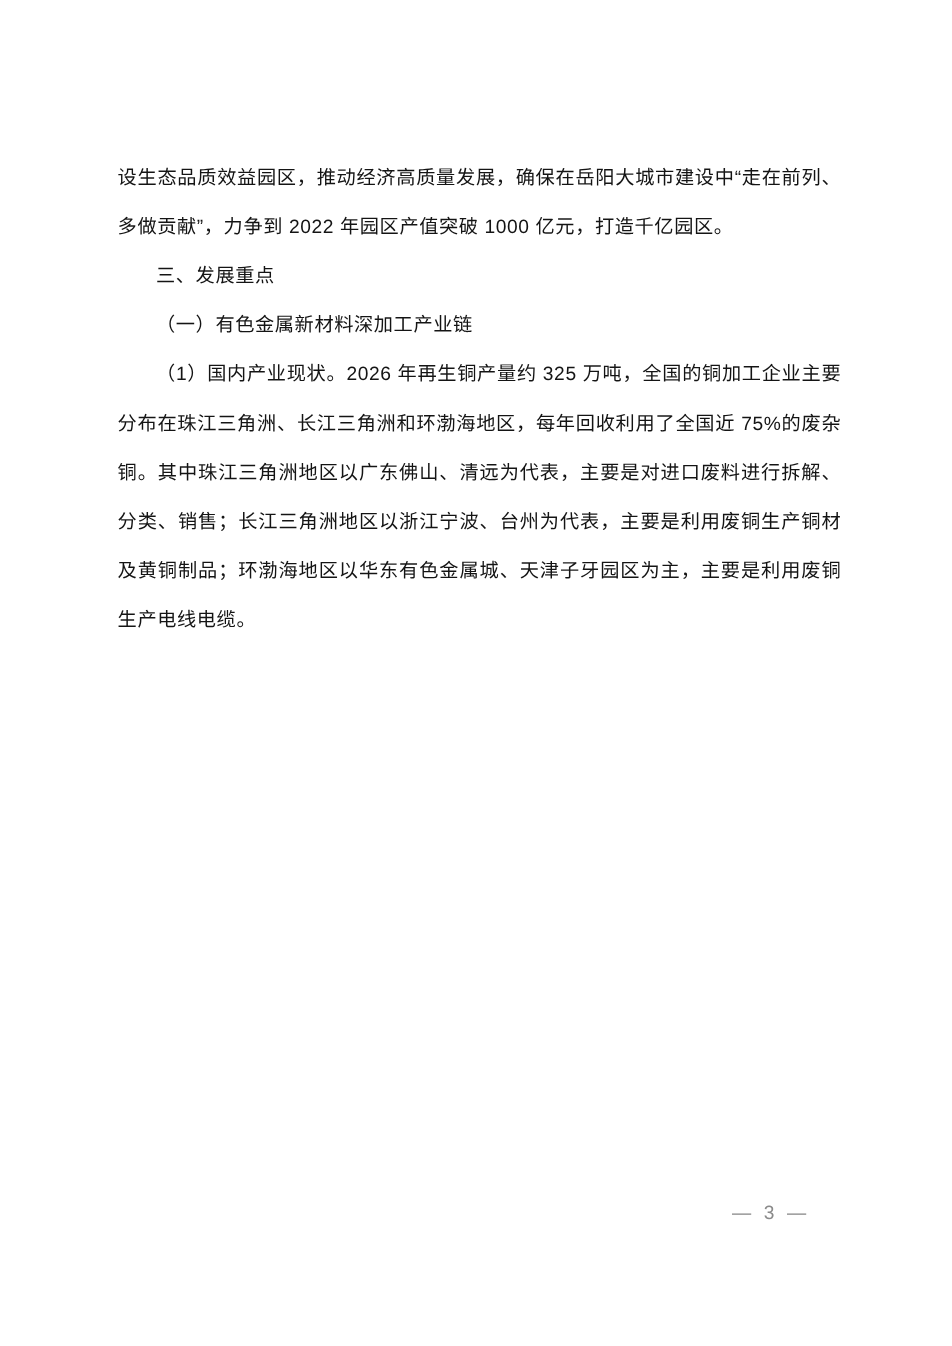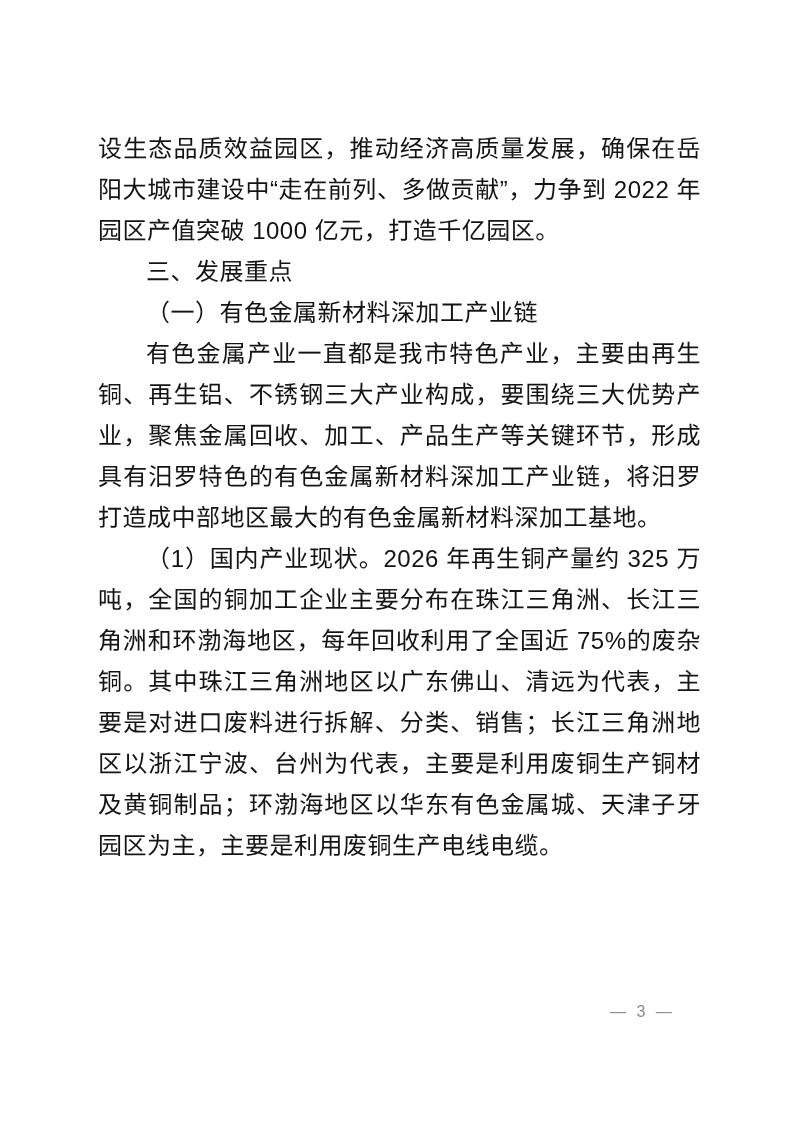--- a/index.html
+++ b/index.html
@@ -20,21 +20,21 @@
     overflow: hidden;
   }
   .content {
     position: absolute;
     left: 98px;
     top: 128px;
     width: 603px;
   }
   .para {
     margin: 0;
-    font-size: 24px;
+    font-size: 16px;
     line-height: 41px;
     color: #141414;
     text-align: justify;
     text-justify: inter-ideograph;
     letter-spacing: 0.5px;
     word-break: break-all;
   }
   .indent {
     text-indent: 2em;
   }
@@ -53,17 +53,16 @@
   }
 </style>
 </head>
 <body>
 
 <div class="page">
   <div class="content">
     <p class="para">设生态品质效益园区，推动经济高质量发展，确保在岳阳大城市建设中“走在前列、多做贡献”，力争到 2022 年园区产值突破 1000 亿元，打造千亿园区。</p>
     <p class="para heading indent">三、发展重点</p>
     <p class="para heading indent">（一）有色金属新材料深加工产业链</p>
-    <p class="para indent">有色金属产业一直都是我市特色产业，主要由再生铜、再生铝、不锈钢三大产业构成，要围绕三大优势产业，聚焦金属回收、加工、产品生产等关键环节，形成具有汨罗特色的有色金属新材料深加工产业链，将汨罗打造成中部地区最大的有色金属新材料深加工基地。</p>
     <p class="para indent">（1）国内产业现状。2026 年再生铜产量约 325 万吨，全国的铜加工企业主要分布在珠江三角洲、长江三角洲和环渤海地区，每年回收利用了全国近 75%的废杂铜。其中珠江三角洲地区以广东佛山、清远为代表，主要是对进口废料进行拆解、分类、销售；长江三角洲地区以浙江宁波、台州为代表，主要是利用废铜生产铜材及黄铜制品；环渤海地区以华东有色金属城、天津子牙园区为主，主要是利用废铜生产电线电缆。</p>
   </div>
   <div class="page-number">— 3 —</div>
 </div>
 
 </body></html>

